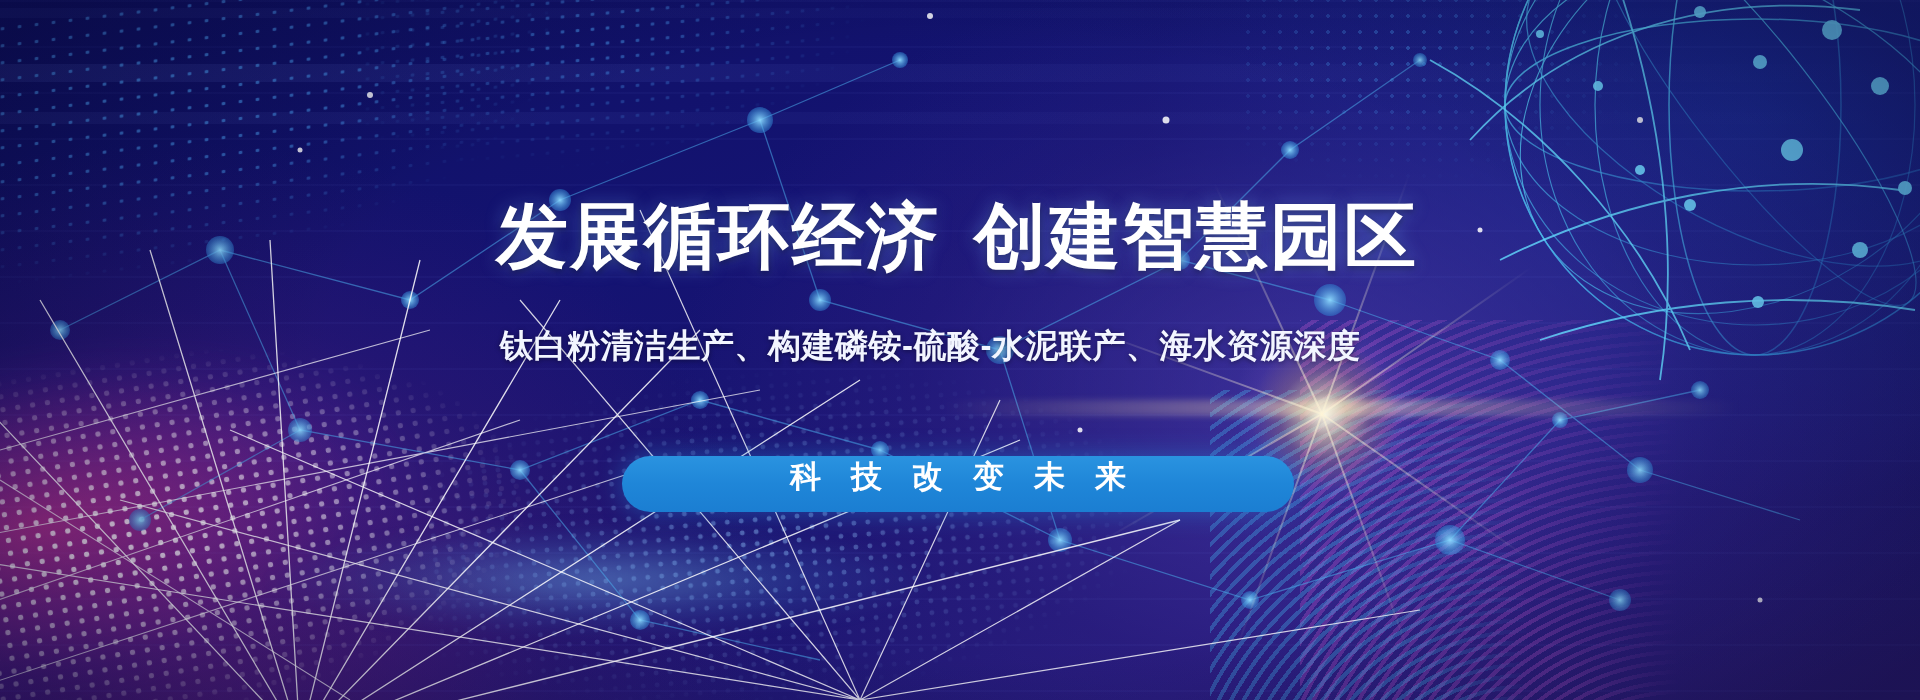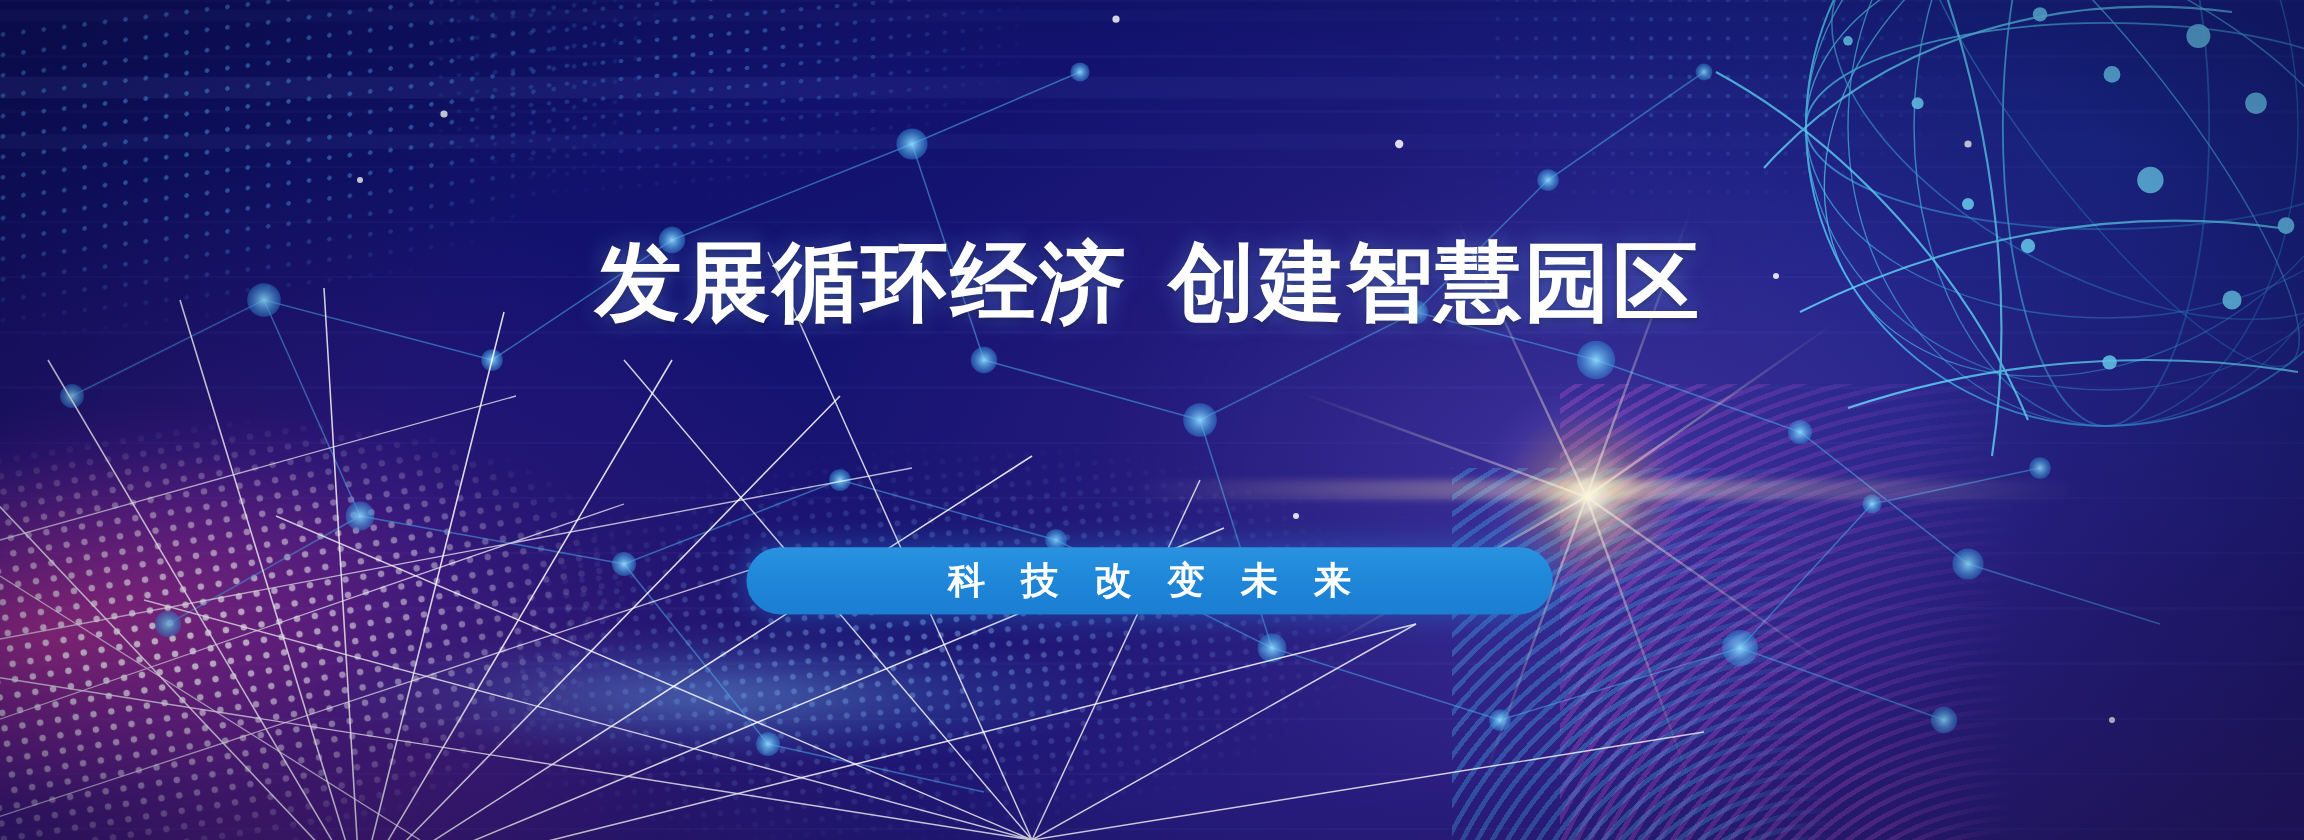--- a/index.html
+++ b/index.html
@@ -174,21 +174,21 @@
   }
   .subline.l1{top:325px;}
   .subline.l2{top:383px;}
 
   .cta{
     position:absolute;left:622px;top:452px;
     width:672px;height:56px;
     border-radius:28px;
     background:linear-gradient(to bottom, #2a93e0 0%, #1f86d8 50%, #1b7ed2 100%);
     box-shadow:0 0 26px rgba(40,140,225,0.45);
-    display:flex;align-items:center;justify-content:center;
+    display:flex;justify-content:center;
     pointer-events:auto;
     cursor:pointer;
   }
   .cta-label{
     font-size:31px;
     font-weight:bold;
     color:#ffffff;
     letter-spacing:30px;
     text-indent:30px;
     white-space:nowrap;
@@ -347,19 +347,20 @@
   <div class="flare-ray" style="transform:rotate(290deg);"></div>
   <div class="flare-ray" style="transform:rotate(325deg);"></div>
 
   <div class="vig"></div>
 
   <div class="content">
     <div class="headline">
       <span>发展循环经济</span><span class="gap"></span><span>创建智慧园区</span>
     </div>
 
+    <div class="subline l1">钛白粉清洁生产、构建磷铵-硫酸-水泥联产、海水资源深度</div>
 
     <div class="cta">
       <span class="cta-label">科技改变未来</span>
     </div>
   </div>
 
 </div>
 
 </body></html>

